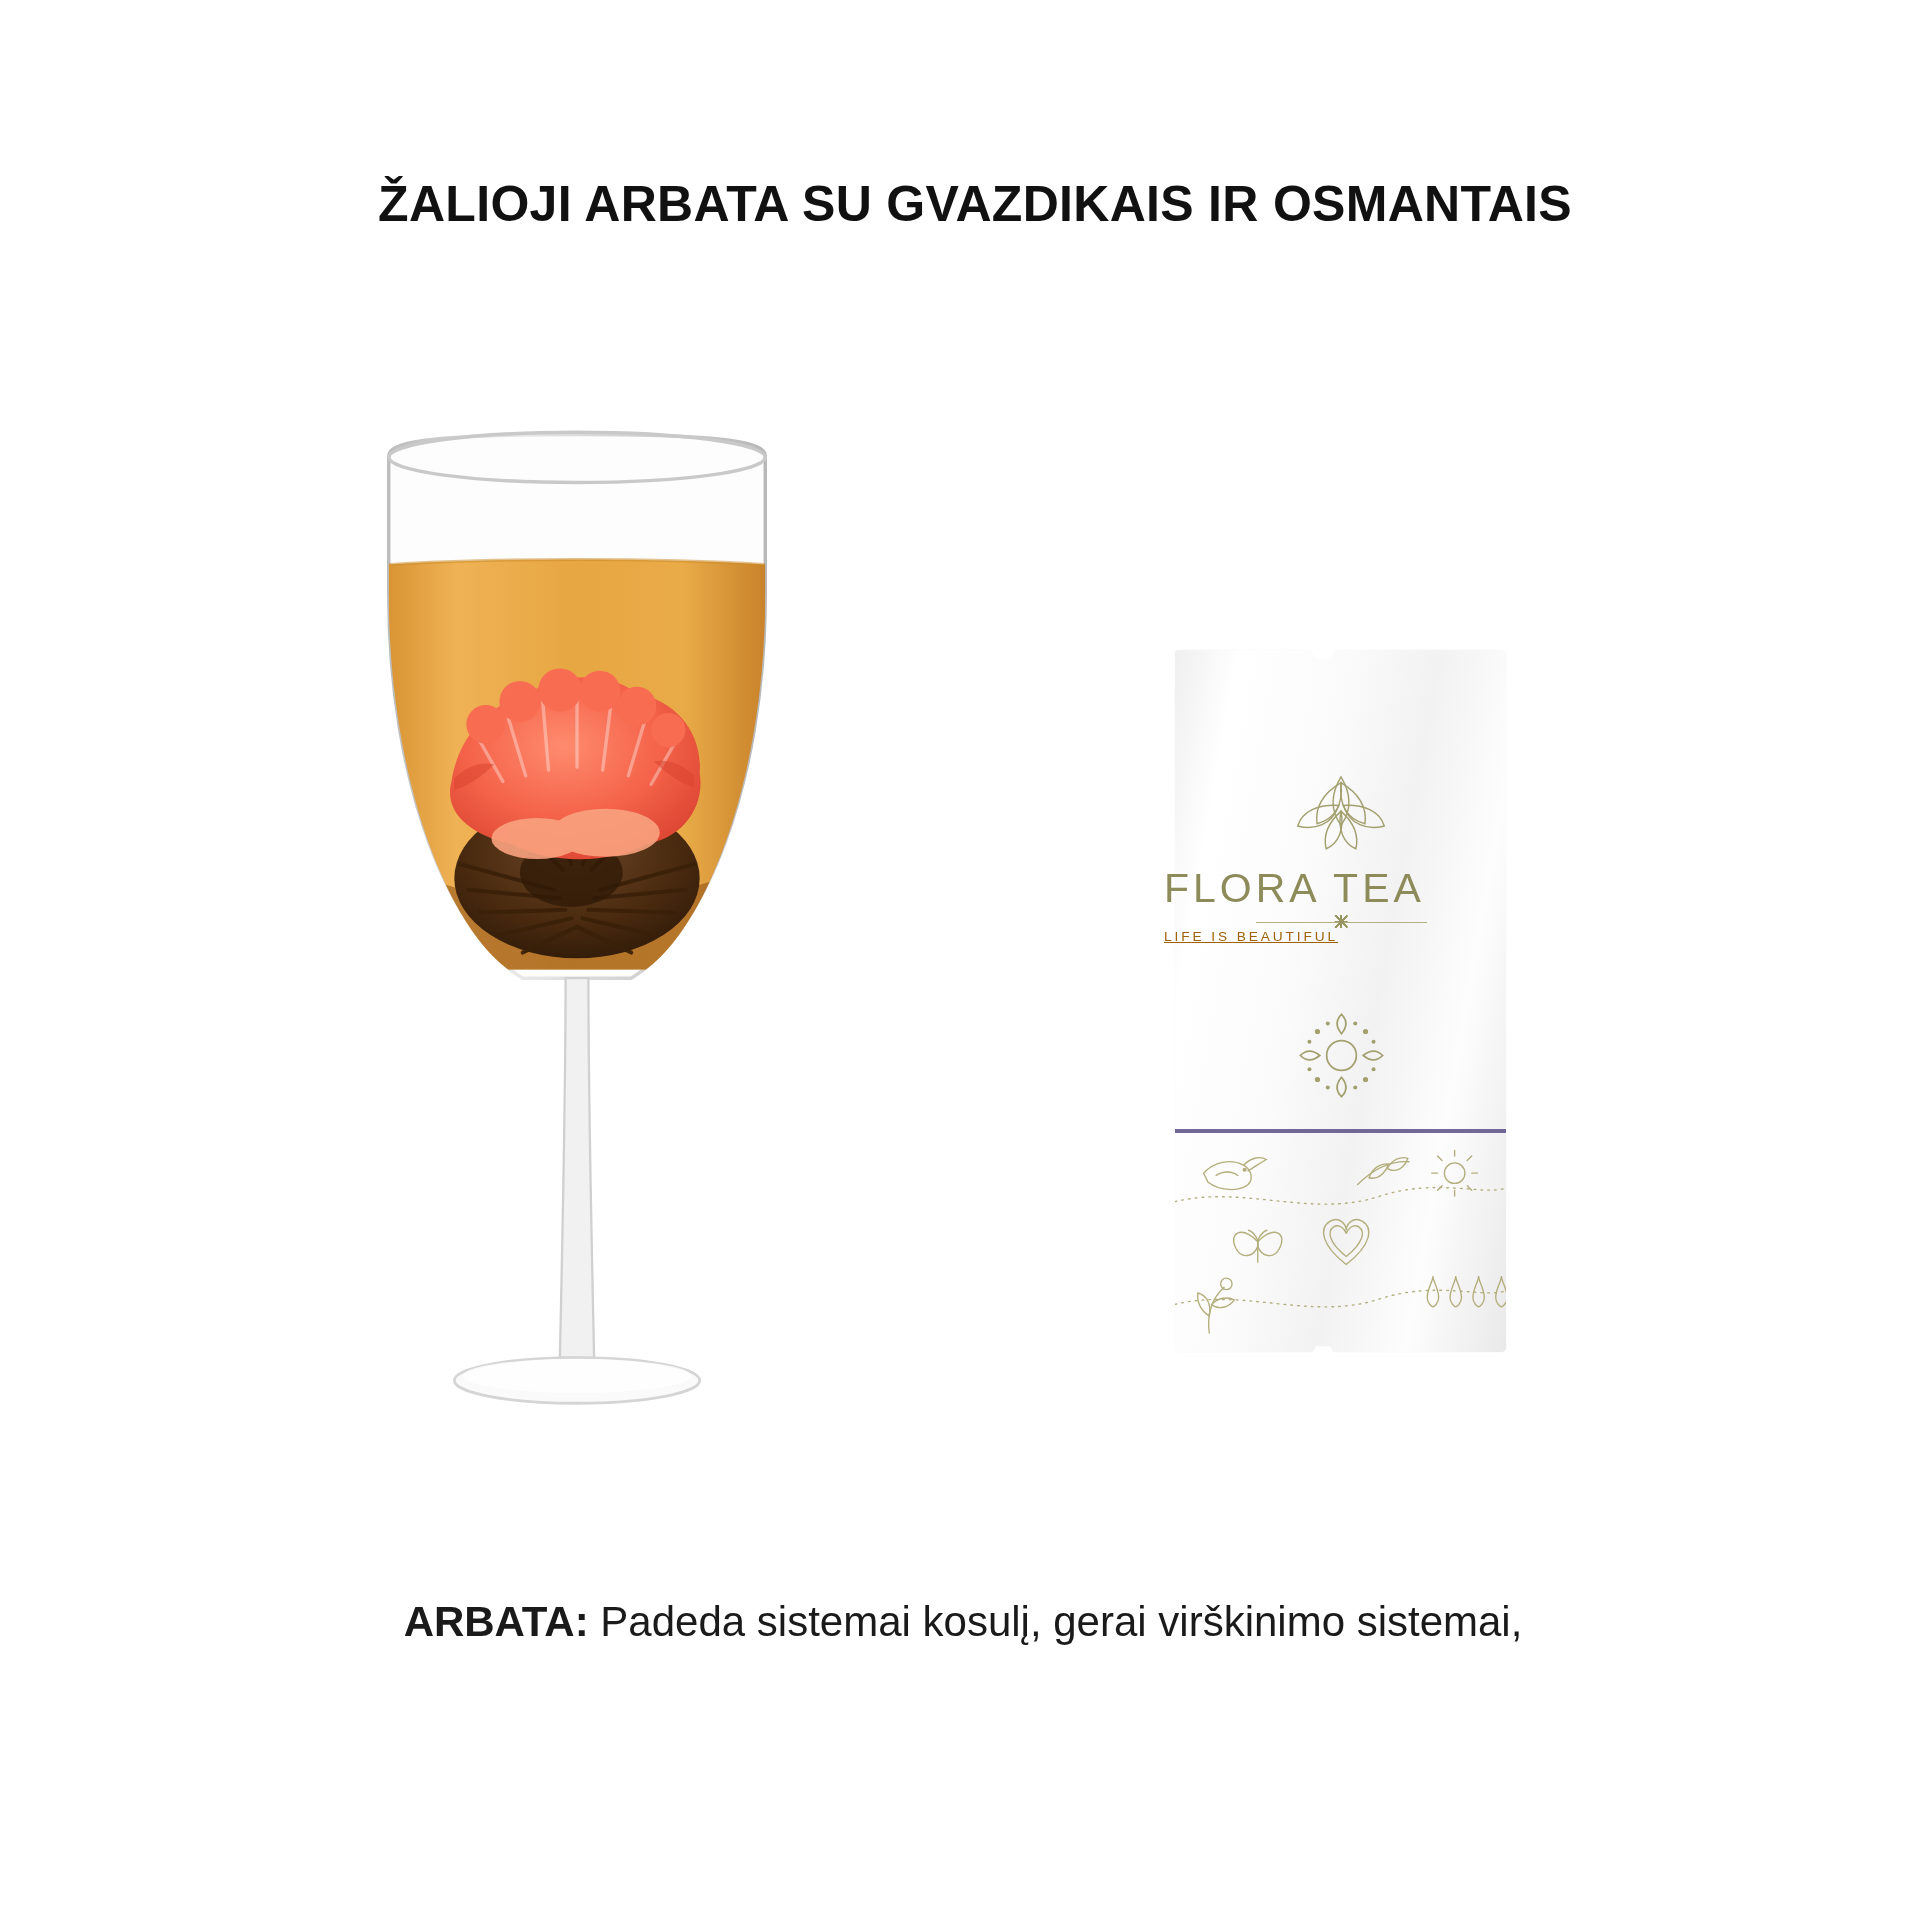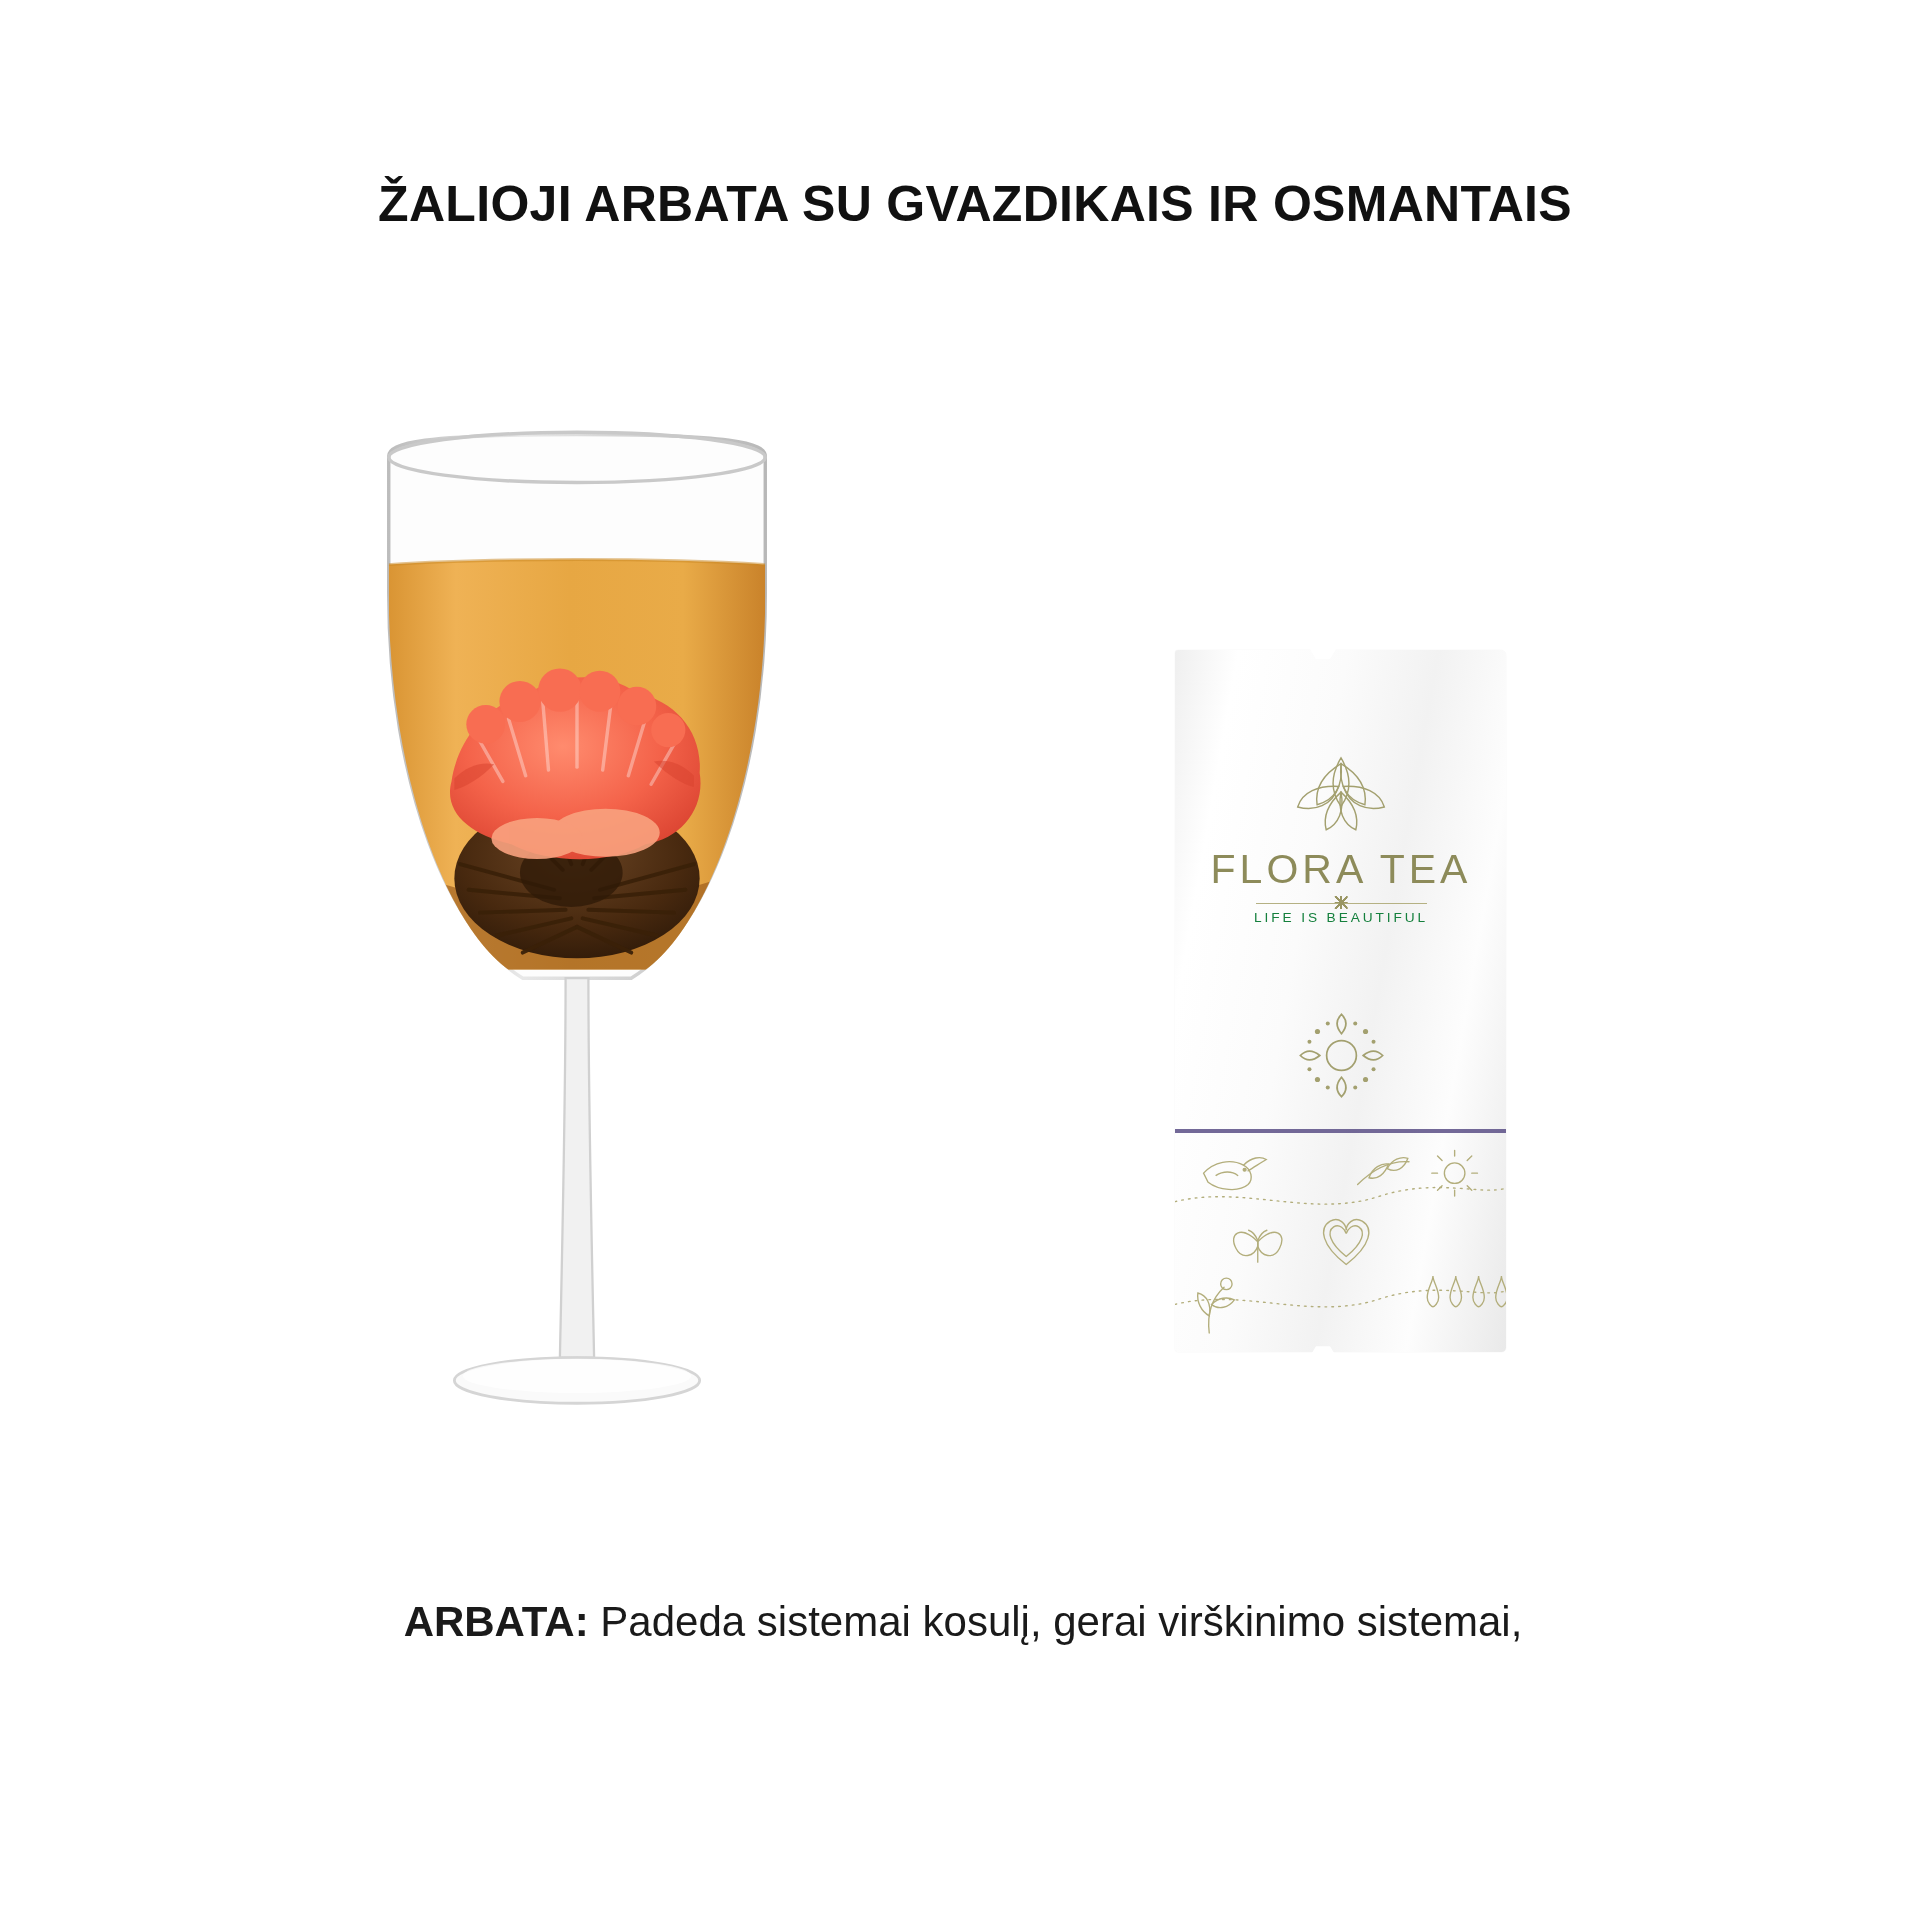--- a/index.html
+++ b/index.html
@@ -104,23 +104,22 @@
     bottom: 13.7px;
     width: 32px;
     height: 15px;
     background: #ffffff;
     clip-path: polygon(28% 0, 72% 0, 100% 100%, 0 100%);
   }
 
   .sachet-logo {
     position: absolute;
     left: 0;
-    top: 125px;
+    top: 144px;
     width: 354px;
-    text-align: center;
   }
   .sachet-flower-mark svg { display: block; margin: 0 auto; }
   .sachet-brand {
     margin-top: 8px;
     font-size: 41px;
     letter-spacing: 4px;
     color: #8d8b5a;
     font-weight: 400;
   }
   .sachet-rule {
@@ -140,21 +139,22 @@
     height: 12.6px;
     background:
       linear-gradient(0deg, transparent 44%, #9a9663 44%, #9a9663 56%, transparent 56%),
       linear-gradient(90deg, transparent 44%, #9a9663 44%, #9a9663 56%, transparent 56%),
       linear-gradient(45deg, transparent 44%, #9a9663 44%, #9a9663 56%, transparent 56%),
       linear-gradient(-45deg, transparent 44%, #9a9663 44%, #9a9663 56%, transparent 56%);
   }
   .sachet-tagline {
     font-size: 13.7px;
     letter-spacing: 2.9px;
-    color: #15803d;
+    color: #a16207;
+    text-decoration: underline;
   }
 
   .sachet-emblem {
     position: absolute;
     left: 0;
     top: 377px;
     width: 354px;
     text-align: center;
   }
 

